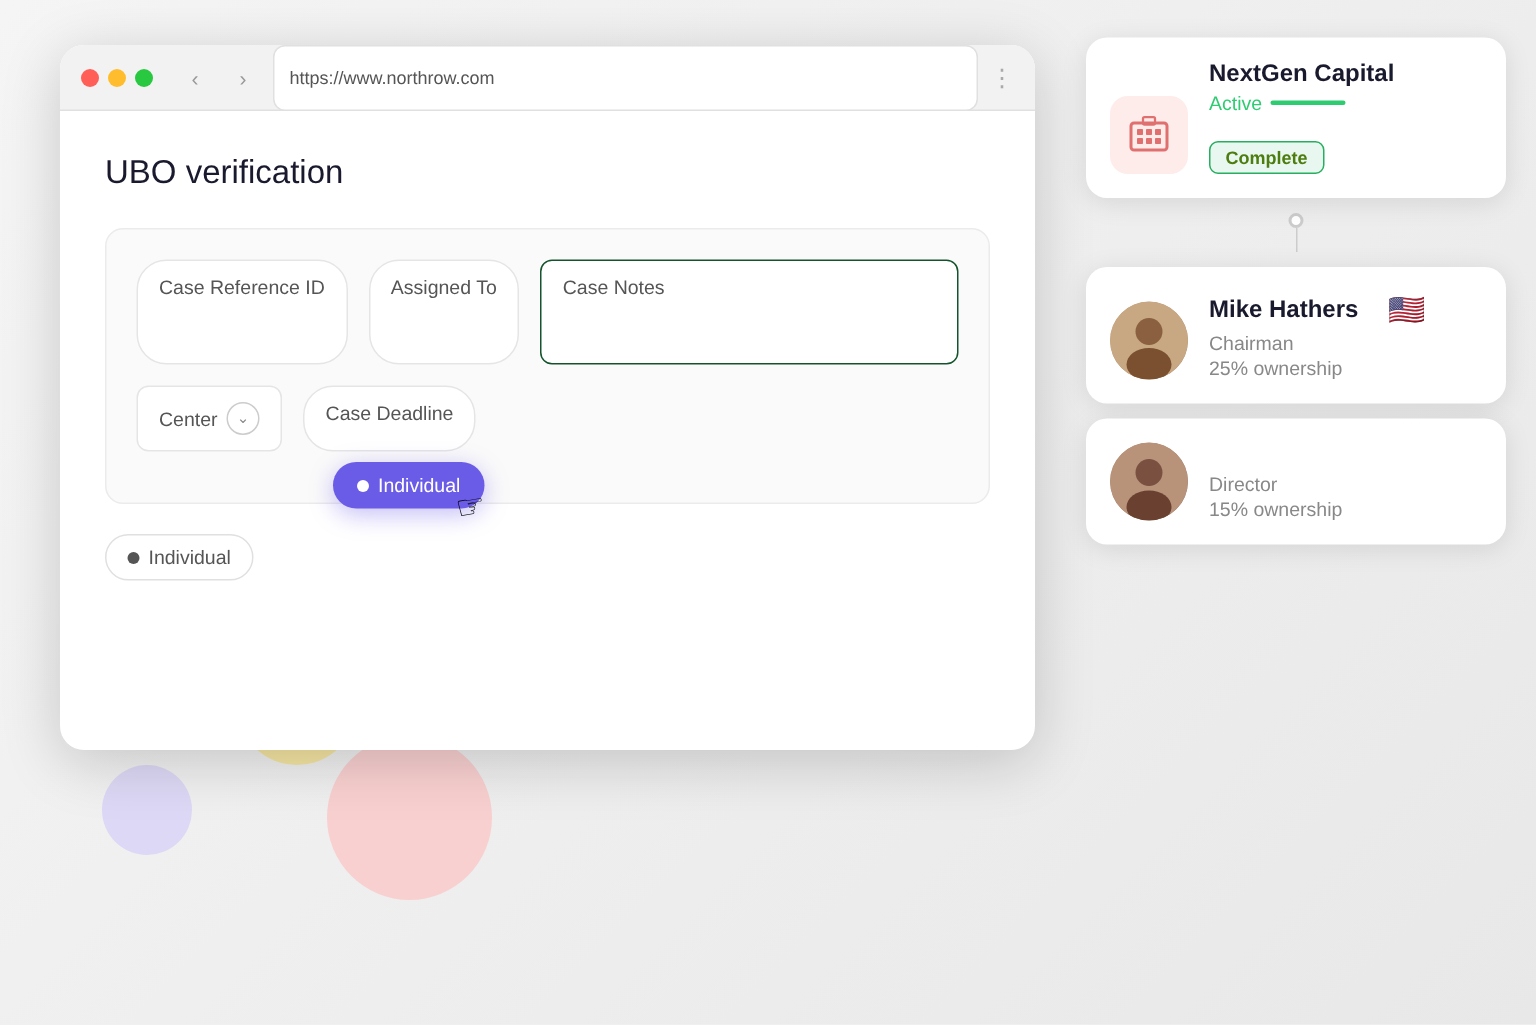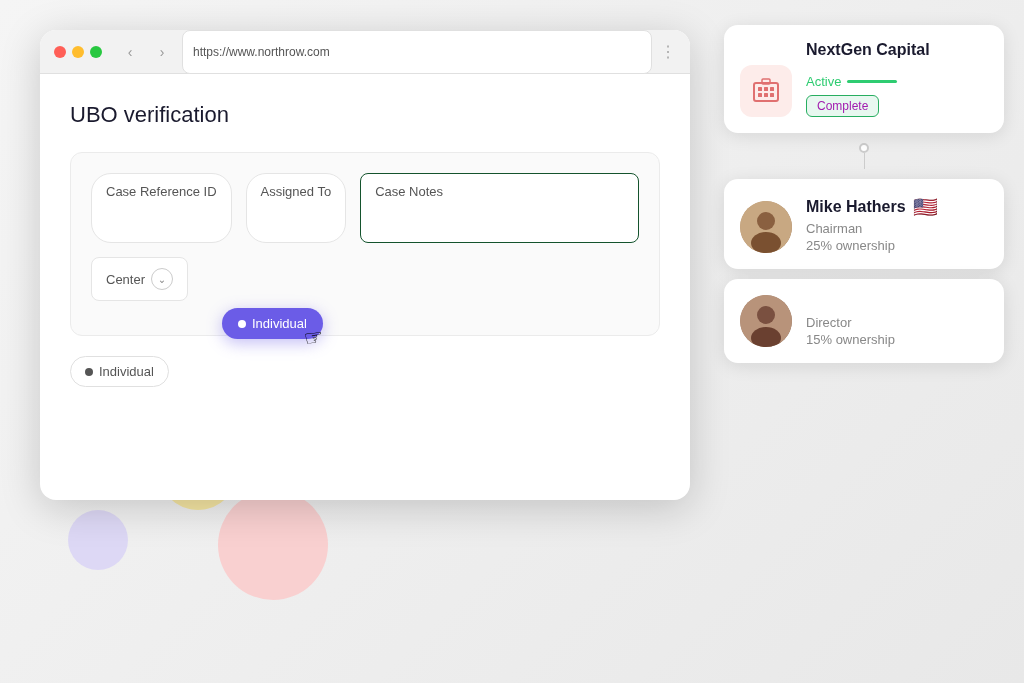--- a/index.html
+++ b/index.html
@@ -316,40 +316,40 @@
       margin-top: 2px;
     }
 
     .card-badge-active {
       display: flex;
       align-items: center;
       gap: 6px;
       font-size: 13px;
       color: #2ecc71;
       font-weight: 500;
-      margin-top: 15px;
+      margin-top: 2px;
     }
 
     .active-line {
       width: 50px;
       height: 3px;
       background: #2ecc71;
       border-radius: 2px;
     }
 
     .complete-badge {
       display: inline-block;
       background: #e8f8f0;
-      color: #a21caf;
+      color: #4d7c0f;
       border: 1.5px solid #27ae60;
       border-radius: 6px;
       padding: 3px 10px;
       font-size: 12px;
-      font-weight: 400;
-      margin-top: 6px;
+      font-weight: 700;
+      margin-top: 18px;
     }
 
     .flag-emoji {
       font-size: 20px;
       margin-left: 4px;
     }
 
     
     .connector {
       width: 1px;
@@ -428,20 +428,23 @@
           </div>
           <div class="form-field-wide">
             <span>Case Notes</span>
           </div>
         </div>
 
         <div class="form-row">
           <div class="form-field-dropdown">
             <span>Center</span>
             <div class="dropdown-arrow">⌄</div>
+          </div>
+          <div class="form-field">
+            <span>Case Deadline</span>
           </div>
         </div>
       </div>
 
       <div class="selector-row">
         <div class="selector-pill">
           <span class="pill-dot"></span>
           <span>Individual</span>
         </div>
       </div>
@@ -489,21 +492,21 @@
     <div class="card">
       <div class="avatar-mike">
 
         <svg width="52" height="52" viewBox="0 0 52 52">
           <circle cx="26" cy="26" r="26" fill="#c8a882"></circle>
           <circle cx="26" cy="20" r="9" fill="#8a6040"></circle>
           <ellipse cx="26" cy="42" rx="15" ry="11" fill="#7a5030"></ellipse>
         </svg>
       </div>
       <div class="card-info">
-        <div style="display:flex;align-items:center;gap:4px;">
+        <div style="display:flex;align-items:center;gap:16px;">
           <div class="card-name">Mike Hathers</div>
           <span class="flag-emoji">🇺🇸</span>
         </div>
         <div class="card-sub">Chairman</div>
         <div class="card-sub">25% ownership</div>
       </div>
     </div>
 
     <div class="card">
       <div class="avatar-phoebe">

